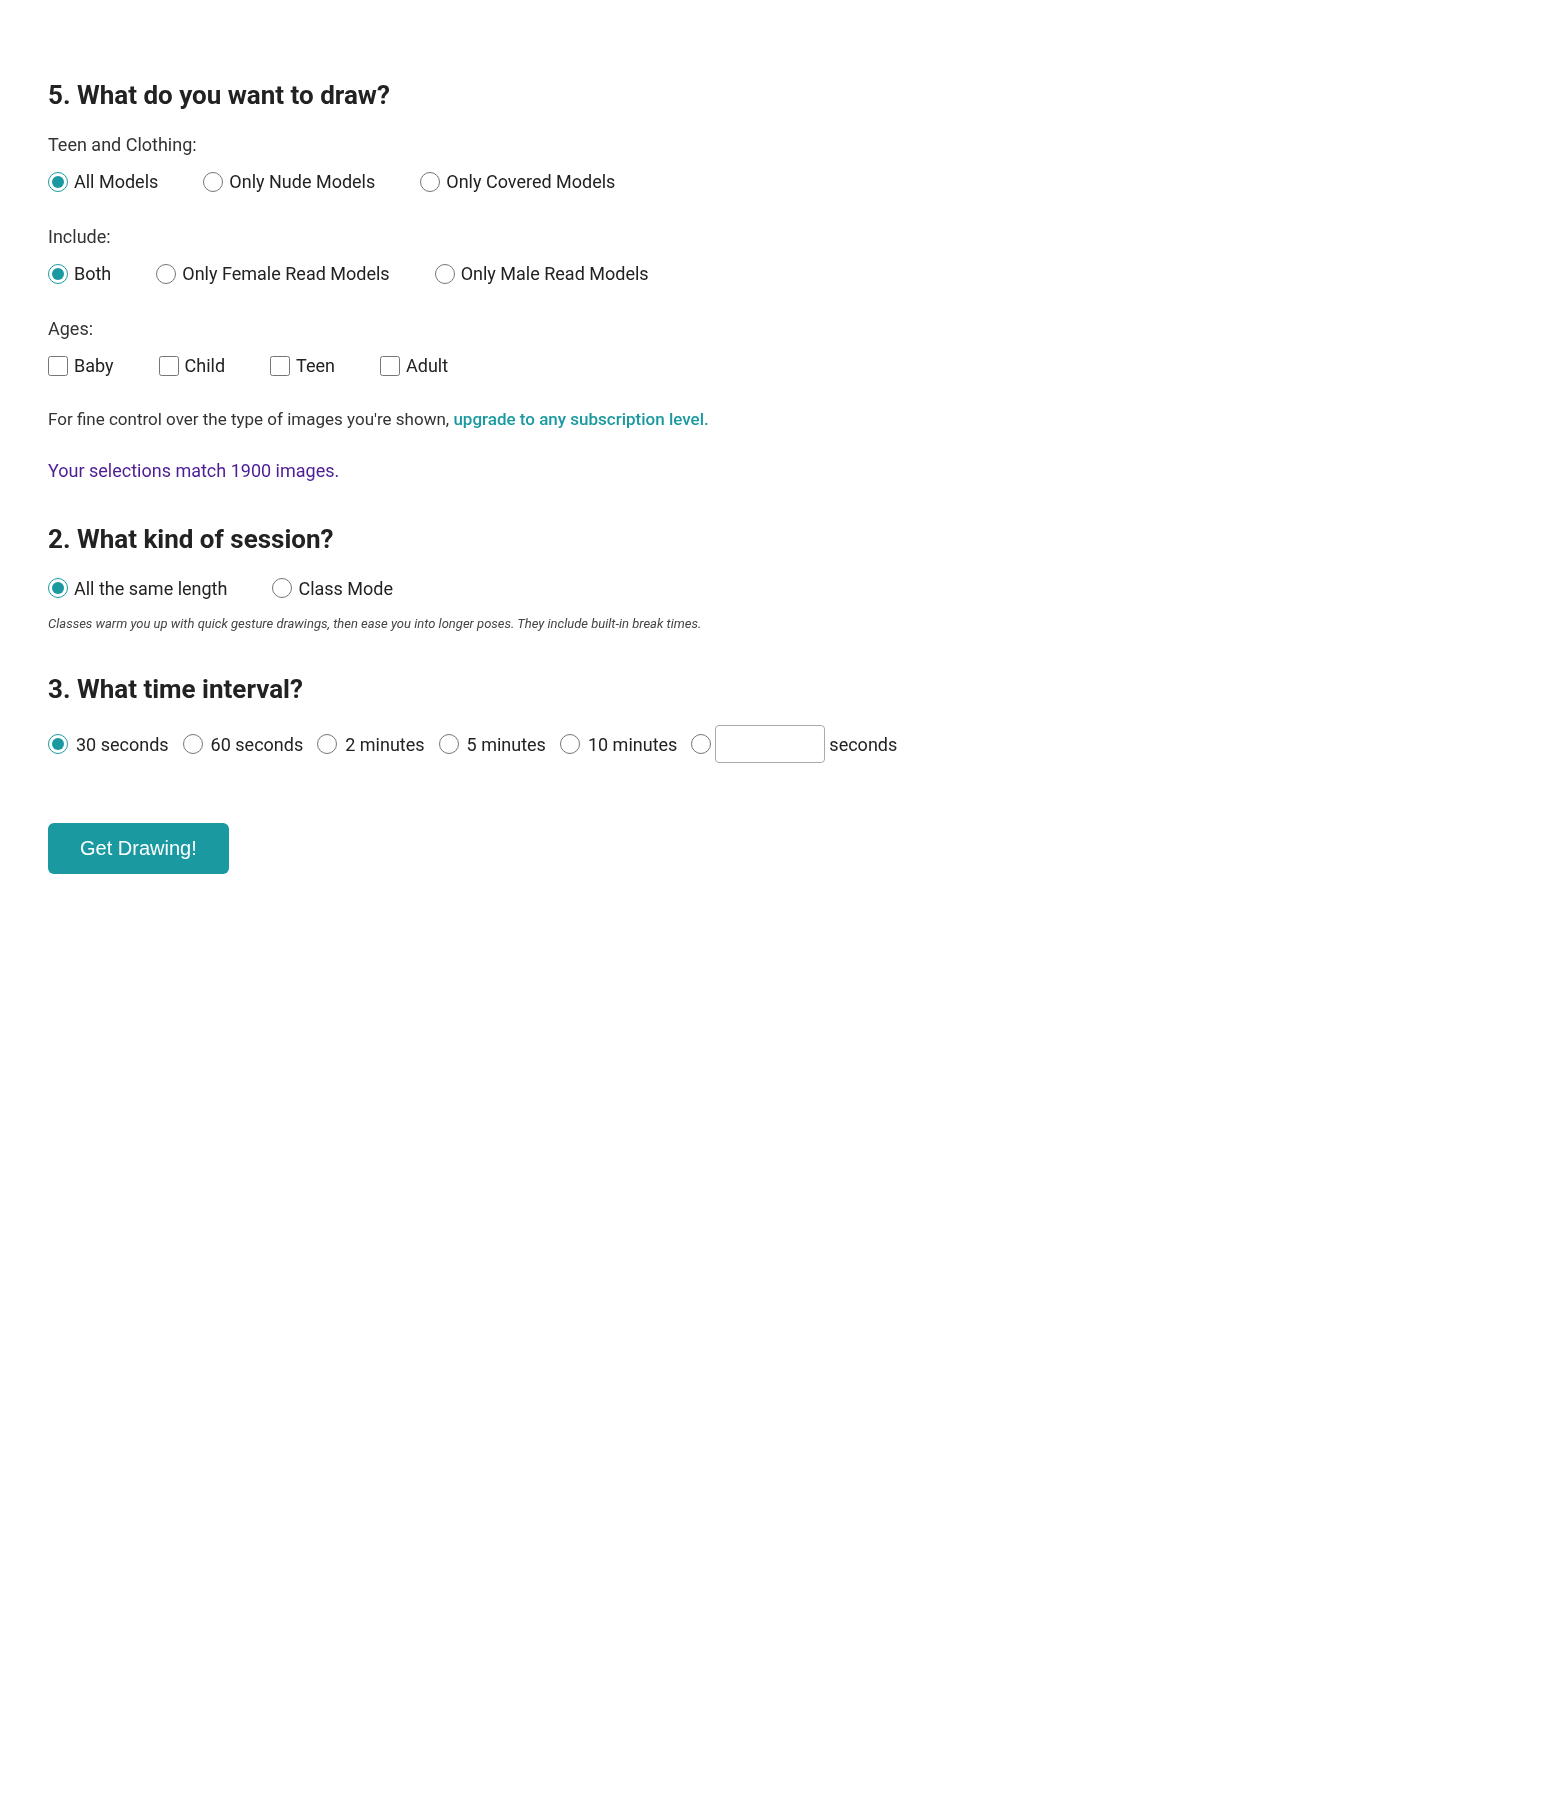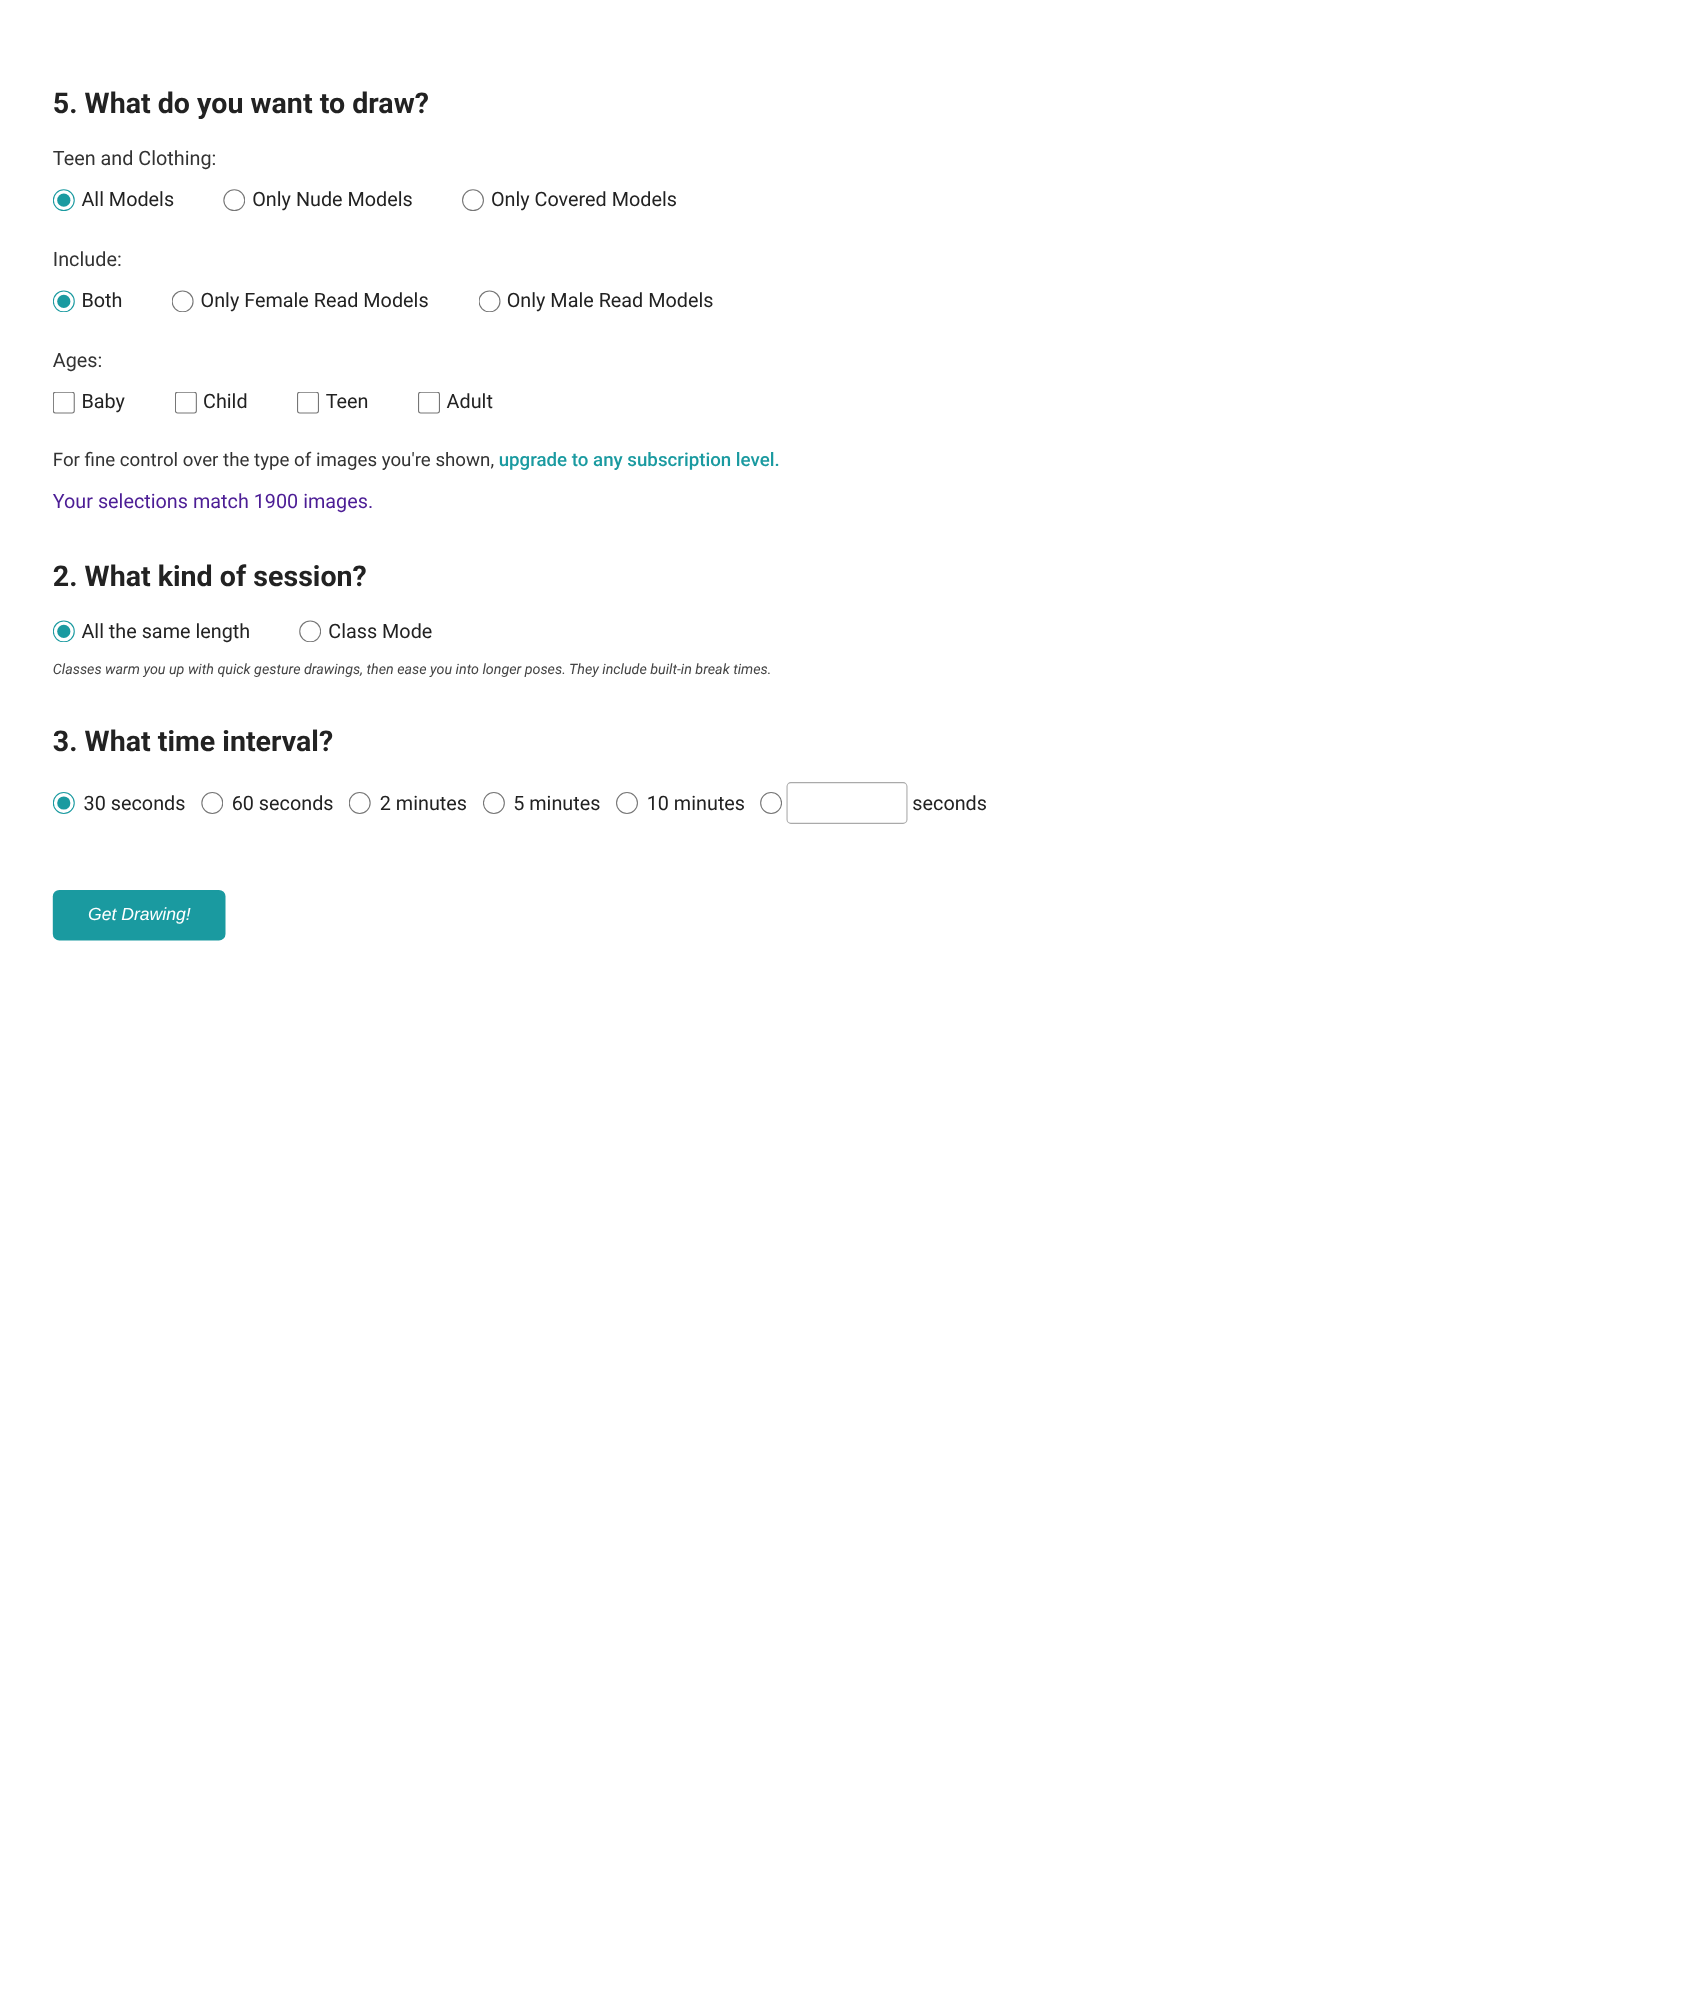--- a/index.html
+++ b/index.html
@@ -59,21 +59,21 @@
 
     .upgrade-link {
       color: #1a9aa0;
       text-decoration: none;
       font-weight: 500;
     }
 
     .info-text {
       font-size: 17px;
       color: #333;
-      margin-bottom: 10px;
+      margin-bottom: 24px;
     }
 
     .match-text {
       font-size: 18px;
       color: #4c1d95;
     }
 
     .class-desc {
       font-style: italic;
       font-size: 13px;
@@ -109,25 +109,24 @@
       padding: 0 8px;
       font-size: 17px;
     }
 
     .get-drawing-btn {
       background-color: #1a9aa0;
       color: #ffffff;
       border: none;
       border-radius: 6px;
       padding: 14px 32px;
-      font-size: 16px;
+      font-size: 20px;
       font-weight: 500;
       cursor: pointer;
       margin-top: 32px;
-      font-style: italic;
     }
   </style>
 </head>
 <body>
 
 
 
 
 <h2>5. What do you want to draw?</h2>
 

